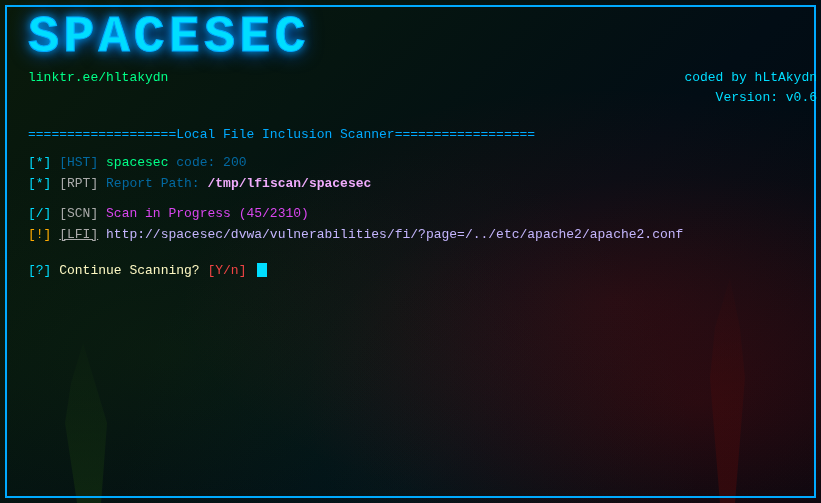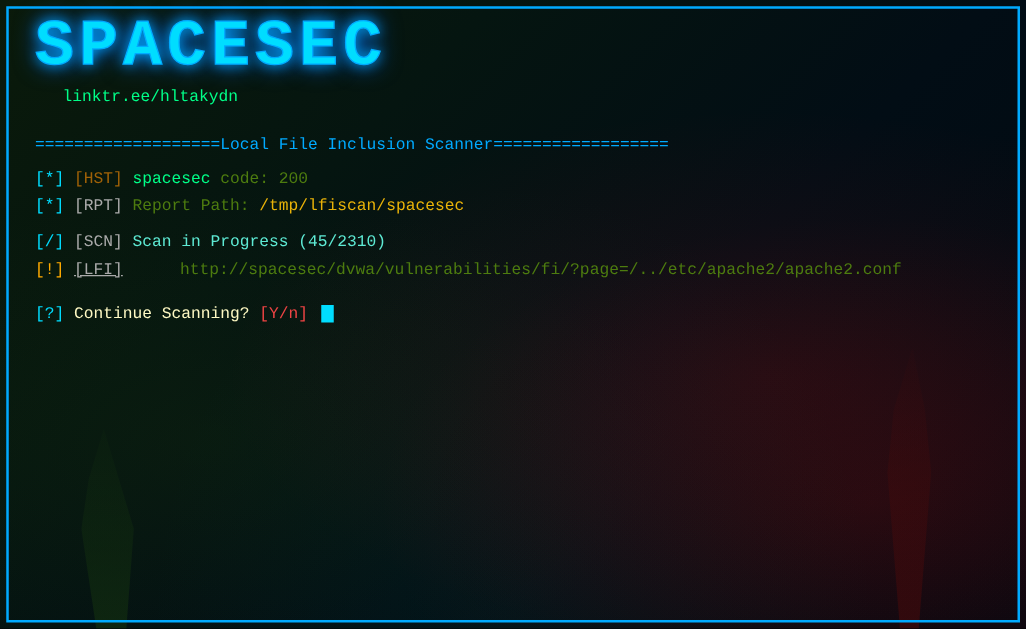--- a/index.html
+++ b/index.html
@@ -90,21 +90,20 @@
       margin-bottom: 4px;
       
       -webkit-text-stroke: 1px #00aaff;
     }
 
     .header-row {
       display: flex;
       justify-content: space-between;
       align-items: flex-start;
       margin-bottom: 4px;
-      margin-left: 22px;
     }
 
     .link-text {
       color: #00ff88;
       font-size: 13px;
     }
 
     .coded-by {
       color: #00ddff;
       font-size: 13px;
@@ -132,30 +131,30 @@
     .info-line {
       font-size: 13px;
       margin: 2px 0;
     }
 
     .bracket-star { color: #00ddff; }
     .bracket-slash { color: #00ddff; }
     .bracket-exclaim { color: #ffaa00; }
     .bracket-question { color: #00ddff; }
 
-    .label-hst { color: #a16207; }
+    .label-hst { color: #0369a1; }
     .label-rpt { color: #aaaaaa; }
     .label-scn { color: #aaaaaa; }
     .label-lfi { color: #aaaaaa; text-decoration: underline; }
 
     .value-spacesec { color: #00ff88; }
-    .value-code { color: #4d7c0f; }
-    .value-path-green { color: #eab308; }
-    .value-scan-progress { color: #5eead4; }
-    .value-url { color: #4d7c0f; margin-left: 38px; }
+    .value-code { color: #0369a1; }
+    .value-path-green { color: #f0abfc; font-weight: bold; }
+    .value-scan-progress { color: #d946ef; }
+    .value-url { color: #c4b5fd; }
 
     .continue-line {
       font-size: 13px;
       margin-top: 8px;
     }
 
     .continue-label { color: #fef9c3; }
     .continue-value { color: #ef4444; }
     .cursor-box {
       display: inline-block;
@@ -182,20 +181,24 @@
 <div class="figure-left"></div>
 <div class="figure-right"></div>
 <div class="terminal-border"></div>
 
 <div class="terminal">
 
   <div class="logo">SPACESEC</div>
 
   <div class="header-row">
     <span class="link-text">linktr.ee/hltakydn</span>
+    <div>
+      <div class="coded-by">coded by hLtAkydn</div>
+      <div class="version">Version: v0.6</div>
+    </div>
   </div>
 
   <div class="blank-line"></div>
 
 
   <div class="blank-line"></div>
 
   <div class="separator">===================Local File Inclusion Scanner==================</div>
 
   <div class="info-line">

